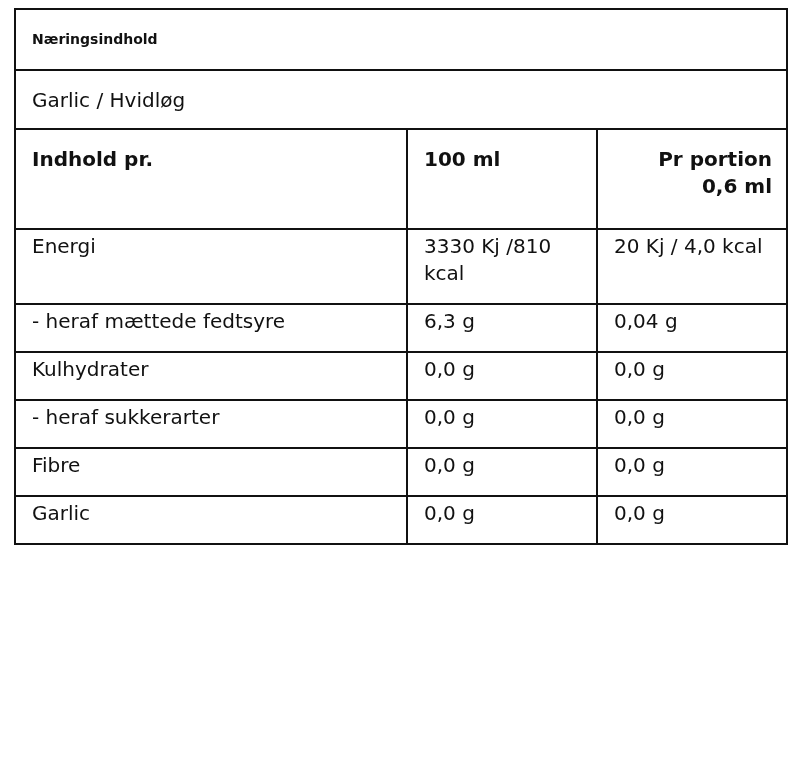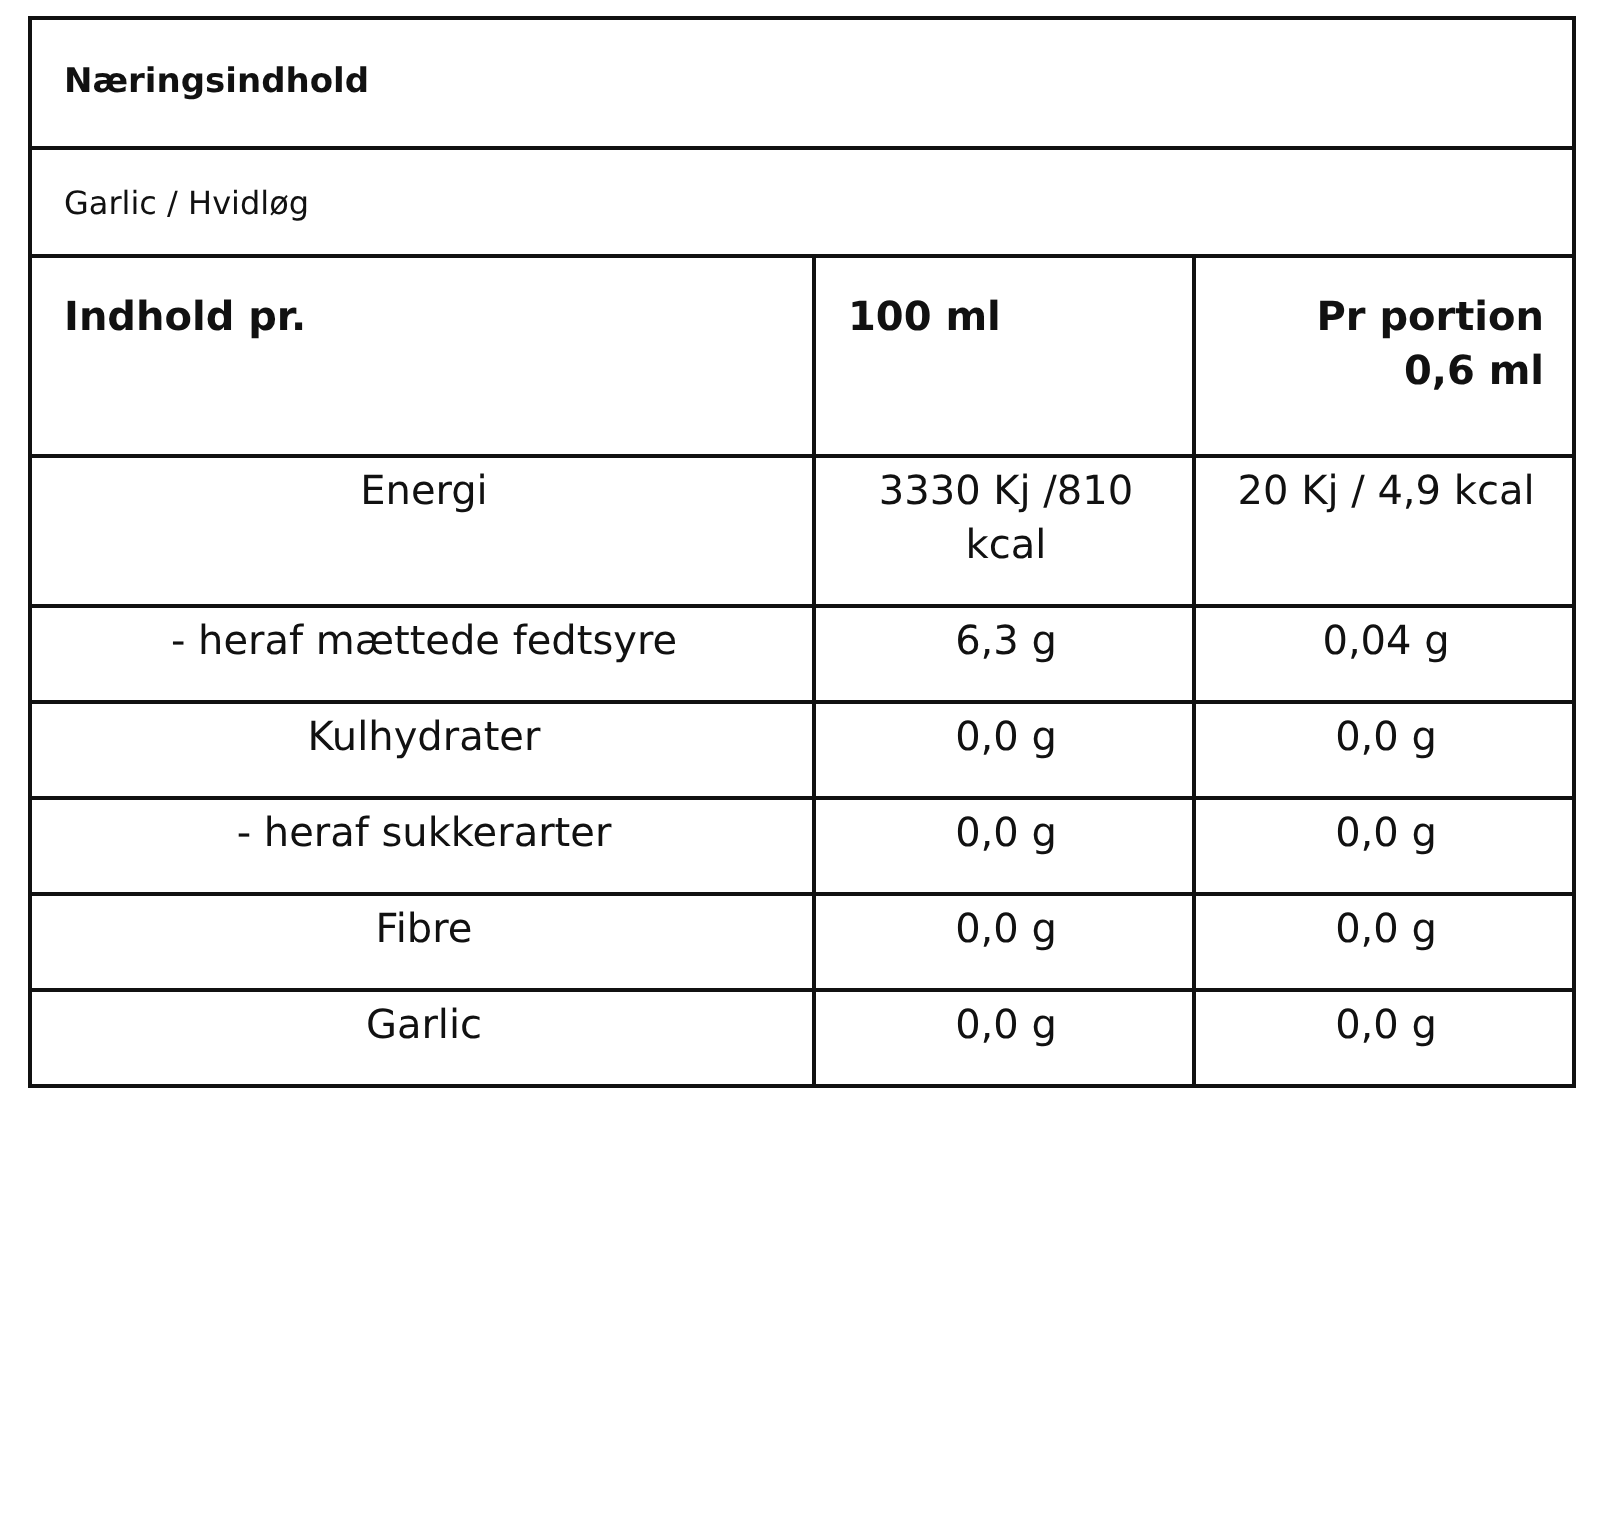--- a/index.html
+++ b/index.html
@@ -35,39 +35,38 @@
     font-weight: 400;
   }
   
   col.c1 { width: 392px; }
   col.c2 { width: 190px; }
   col.c3 { width: 190px; }
 
   
   tr.title-row td {
     font-weight: bold;
-    font-size: 17px;
+    font-size: 14px;
     padding-top: 20px;
     padding-bottom: 20px;
   }
   tr.subtitle-row td {
-    font-size: 16px;
+    font-size: 20px;
     padding-top: 16px;
   }
   tr.header-row td {
     font-weight: bold;
     font-size: 20px;
     padding-top: 16px;
     padding-bottom: 28px;
   }
   tr.data-row td {
     font-size: 20px;
     padding-top: 3px;
     padding-bottom: 16px;
-    text-align: center;
   }
   td.energy-cell {
     padding-top: 14px;
     padding-bottom: 18px;
   }
   .nowrap-break {
     white-space: pre-wrap;
     text-align: right;
   }
 </style>
@@ -91,21 +90,21 @@
       <tr class="header-row">
         <td>Indhold pr.</td>
         <td>100 ml</td>
         <td class="nowrap-break">Pr portion
 0,6 ml</td>
       </tr>
 
       <tr class="data-row">
         <td>Energi</td>
         <td class="energy-cell">3330 Kj /810 kcal</td>
-        <td class="energy-cell">20 Kj / 4,9 kcal</td>
+        <td class="energy-cell">20 Kj / 4,0 kcal</td>
       </tr>
       <tr class="data-row">
         <td>- heraf mættede fedtsyre</td>
         <td>6,3 g</td>
         <td>0,04 g</td>
       </tr>
       <tr class="data-row">
         <td>Kulhydrater</td>
         <td>0,0 g</td>
         <td>0,0 g</td>

